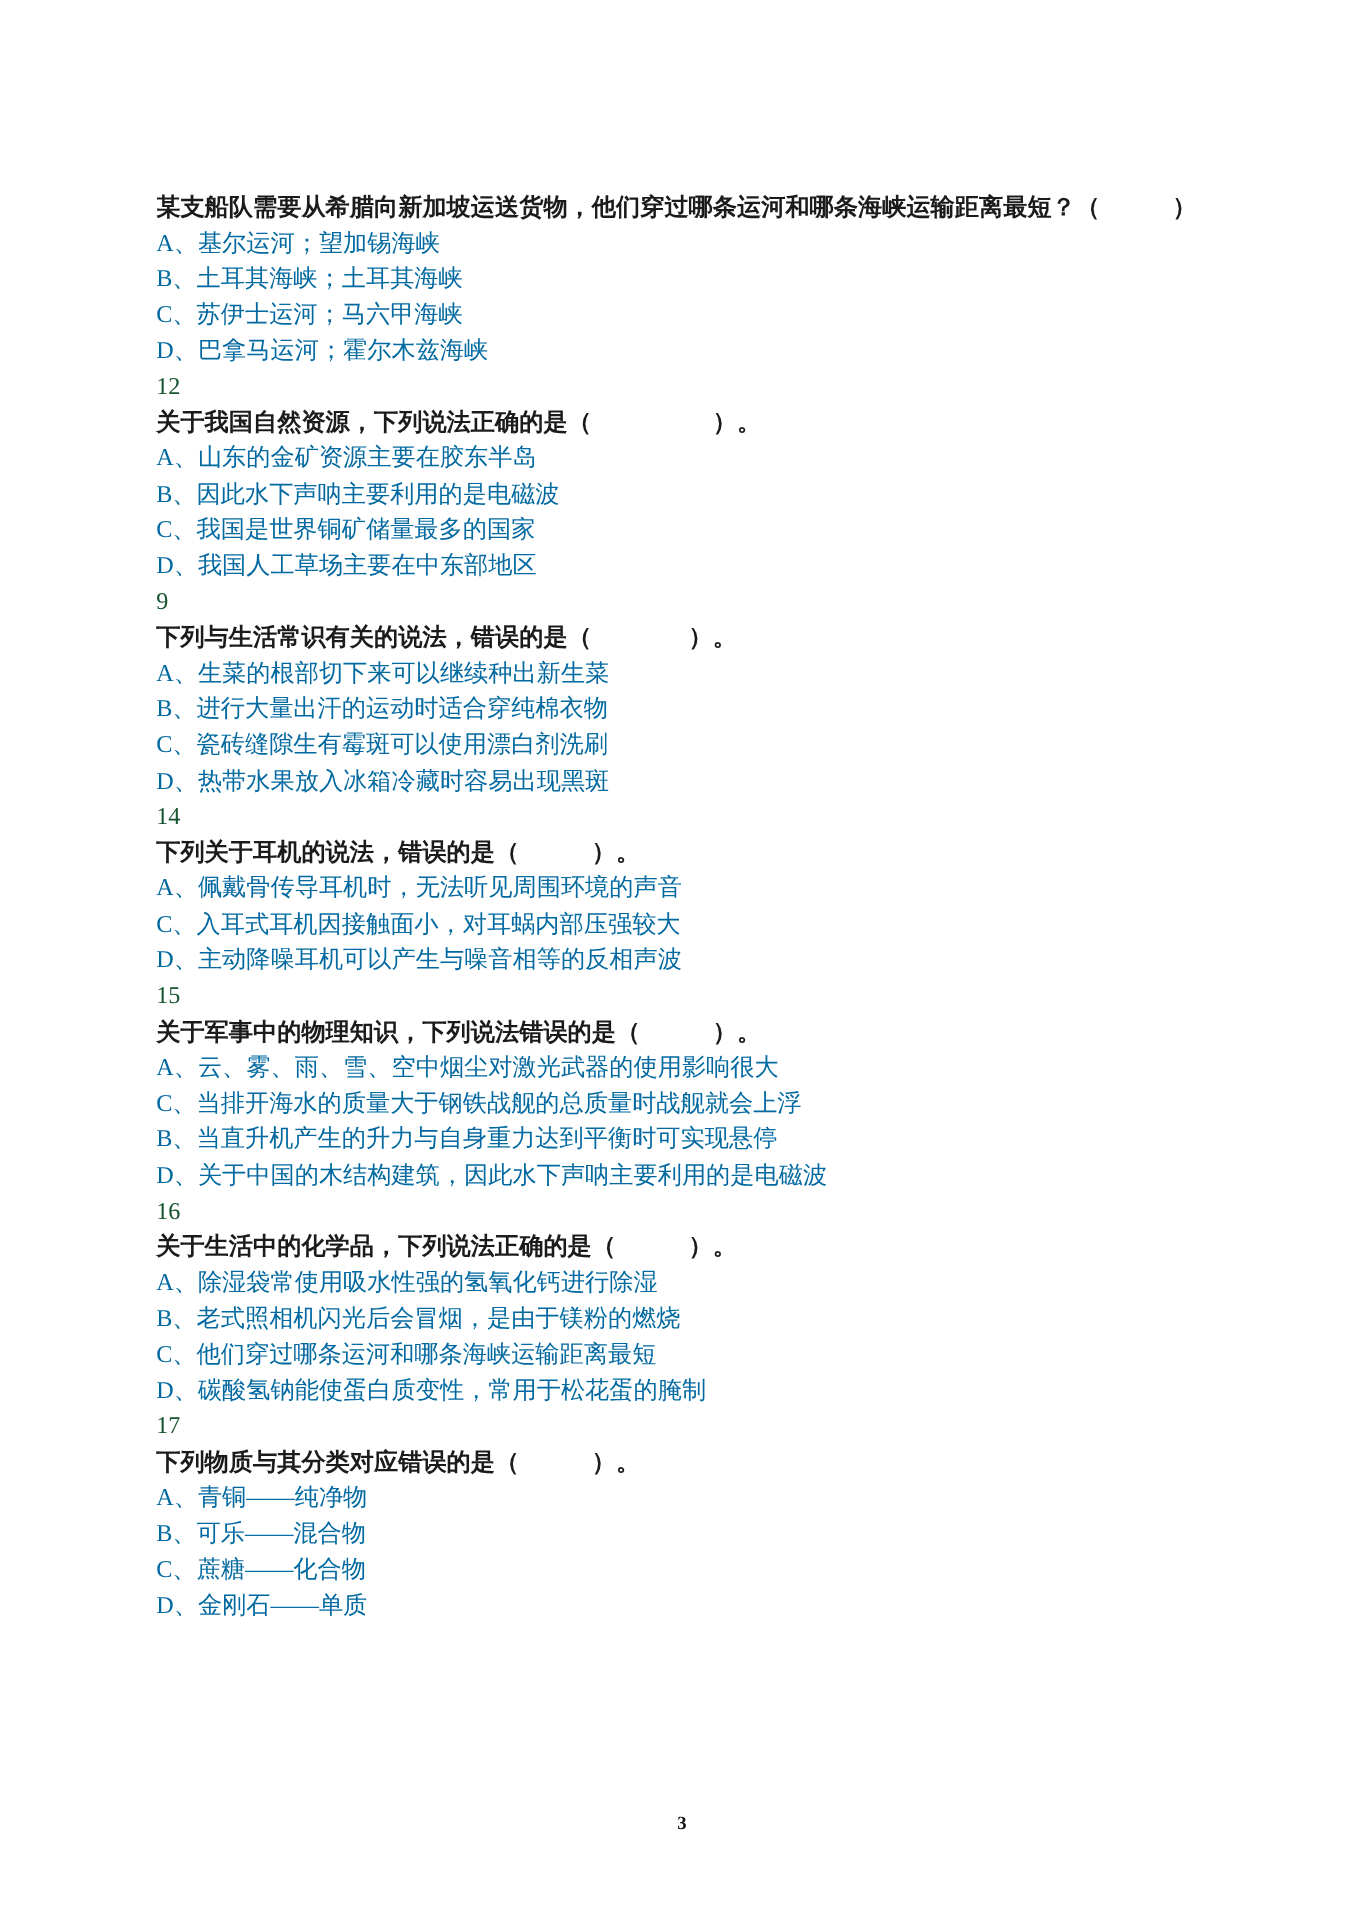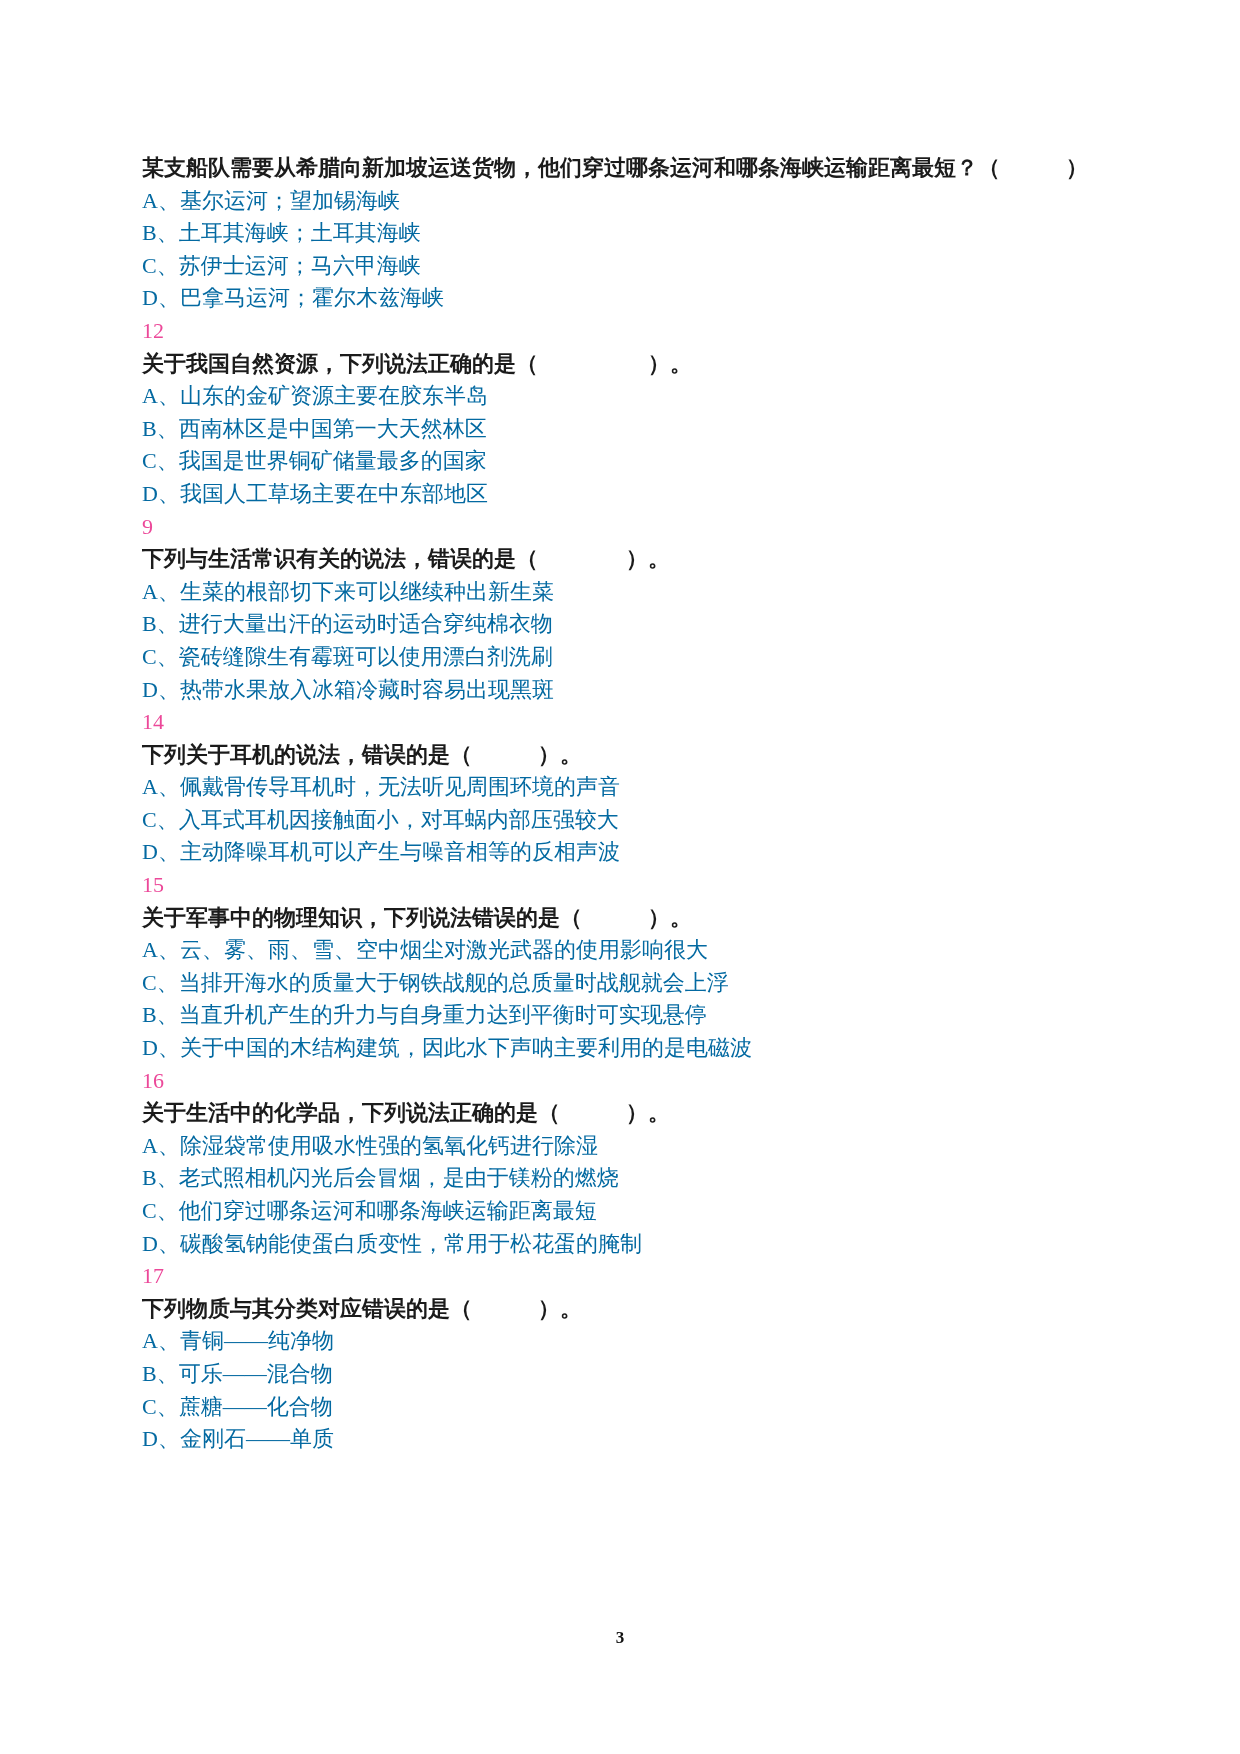--- a/index.html
+++ b/index.html
@@ -8,36 +8,37 @@
     height: 1754px;
     background: #ffffff;
     position: relative;
     font-family: "Liberation Serif", "DejaVu Serif", serif;
     overflow: hidden;
   }
   .page {
     position: absolute;
     inset: 0;
     background: #ffffff;
+    margin-top: 20px;
   }
   .content {
     position: absolute;
     left: 142px;
     top: 152px;
     width: 980px;
   }
   .content p {
     margin: 0;
     padding: 0;
     font-size: 22px;
     line-height: 32.6px;
     white-space: pre;
   }
   .qnum {
-    color: #ec4899;
+    color: #14532d;
     font-weight: normal;
   }
   .stem {
     color: #1b1b1b;
     font-weight: bold;
   }
   .opt {
     color: #0369a1;
     font-weight: normal;
   }
@@ -63,21 +64,21 @@
       <p class="opt">A、基尔运河；望加锡海峡</p>
       <p class="opt">B、土耳其海峡；土耳其海峡</p>
       <p class="opt">C、苏伊士运河；马六甲海峡</p>
       <p class="opt">D、巴拿马运河；霍尔木兹海峡</p>
     </section>
 
     <section>
       <p class="qnum">12</p>
       <p class="stem">关于我国自然资源，下列说法正确的是（　　　　　）。</p>
       <p class="opt">A、山东的金矿资源主要在胶东半岛</p>
-      <p class="opt">B、西南林区是中国第一大天然林区</p>
+      <p class="opt">B、因此水下声呐主要利用的是电磁波</p>
       <p class="opt">C、我国是世界铜矿储量最多的国家</p>
       <p class="opt">D、我国人工草场主要在中东部地区</p>
     </section>
 
     <section>
       <p class="qnum">9</p>
       <p class="stem">下列与生活常识有关的说法，错误的是（　　　　）。</p>
       <p class="opt">A、生菜的根部切下来可以继续种出新生菜</p>
       <p class="opt">B、进行大量出汗的运动时适合穿纯棉衣物</p>
       <p class="opt">C、瓷砖缝隙生有霉斑可以使用漂白剂洗刷</p>

